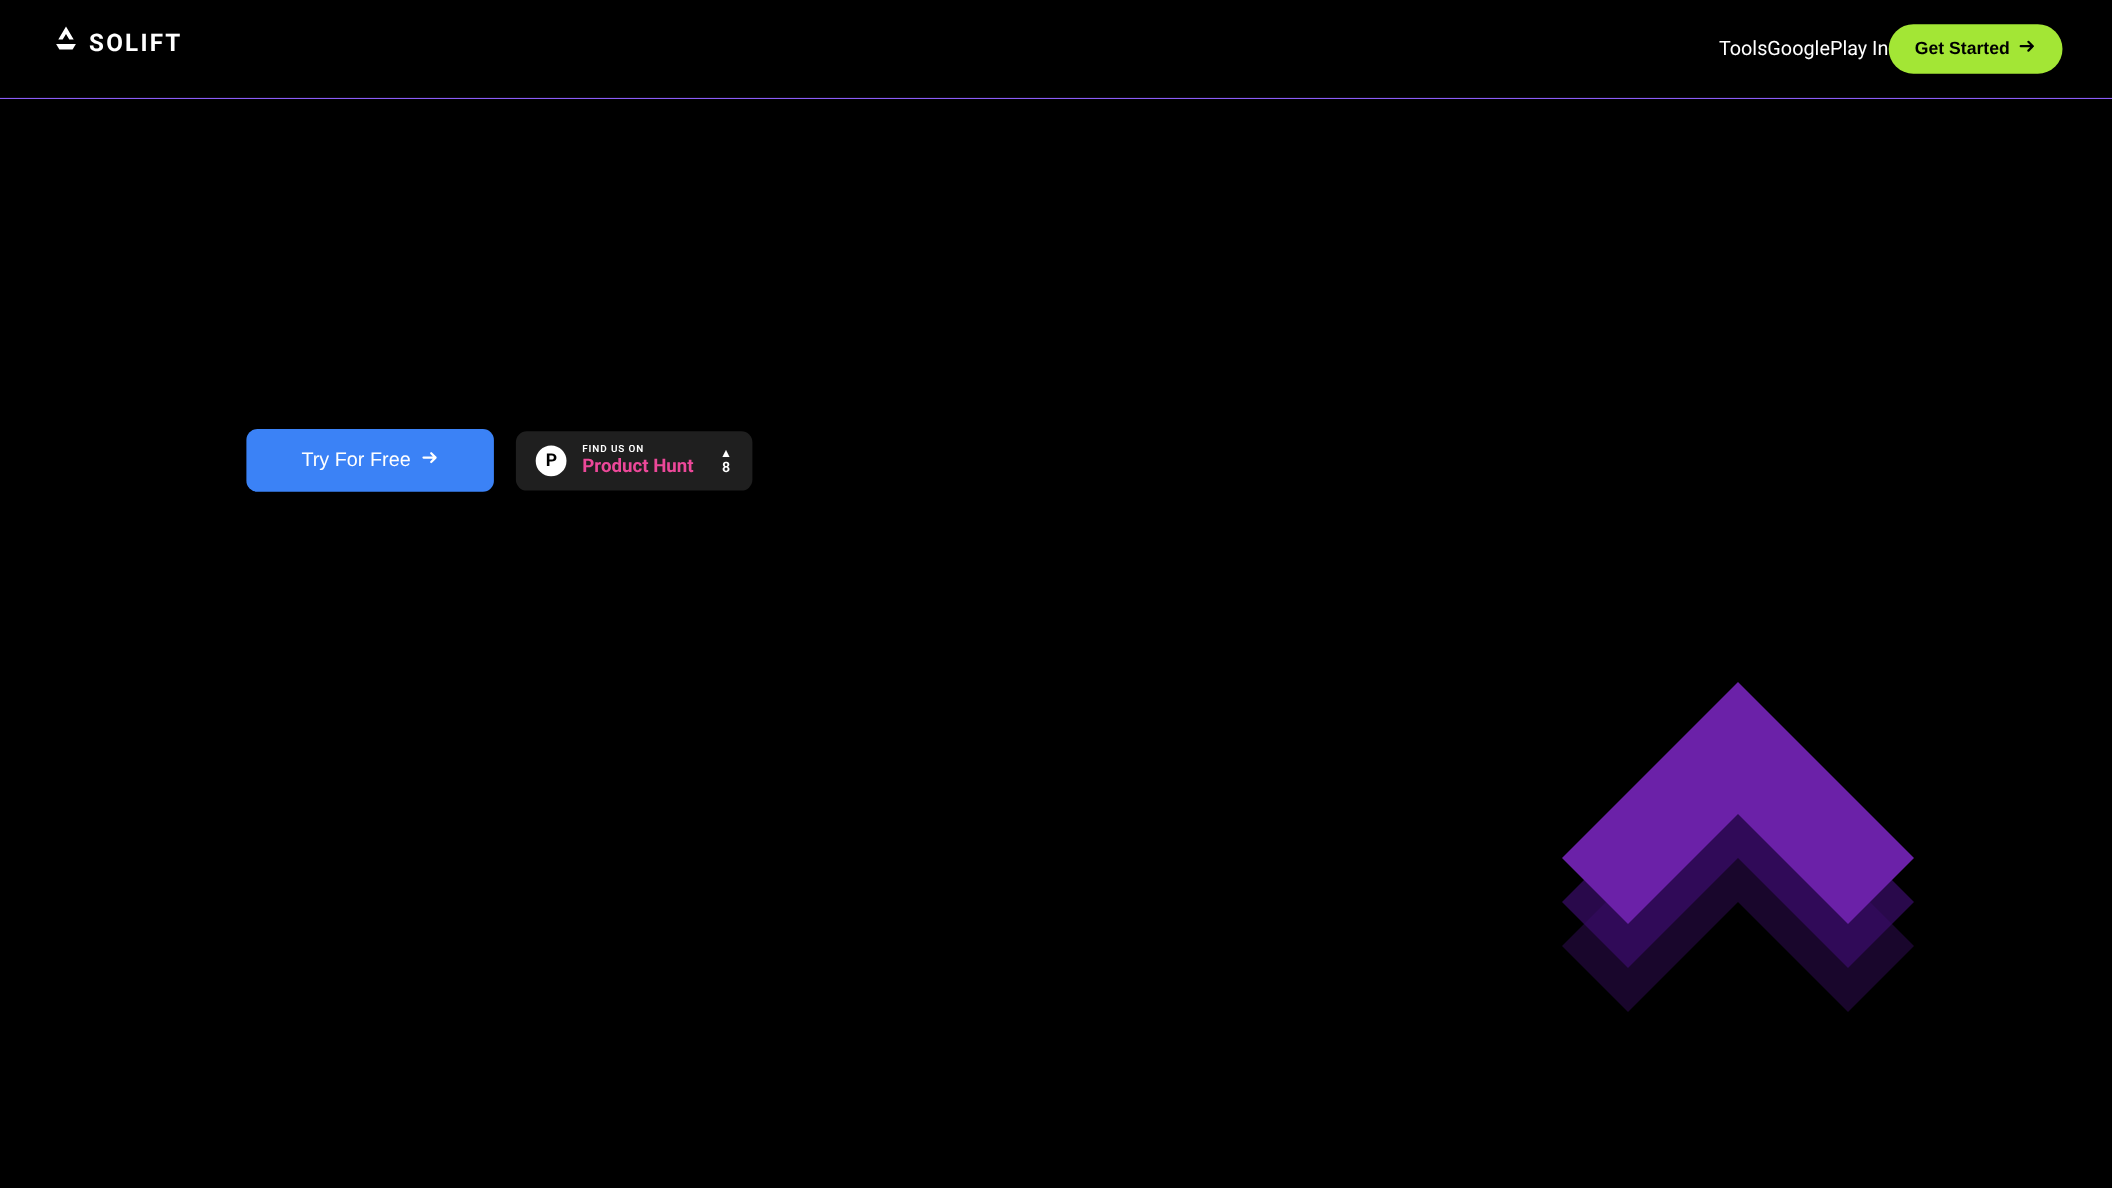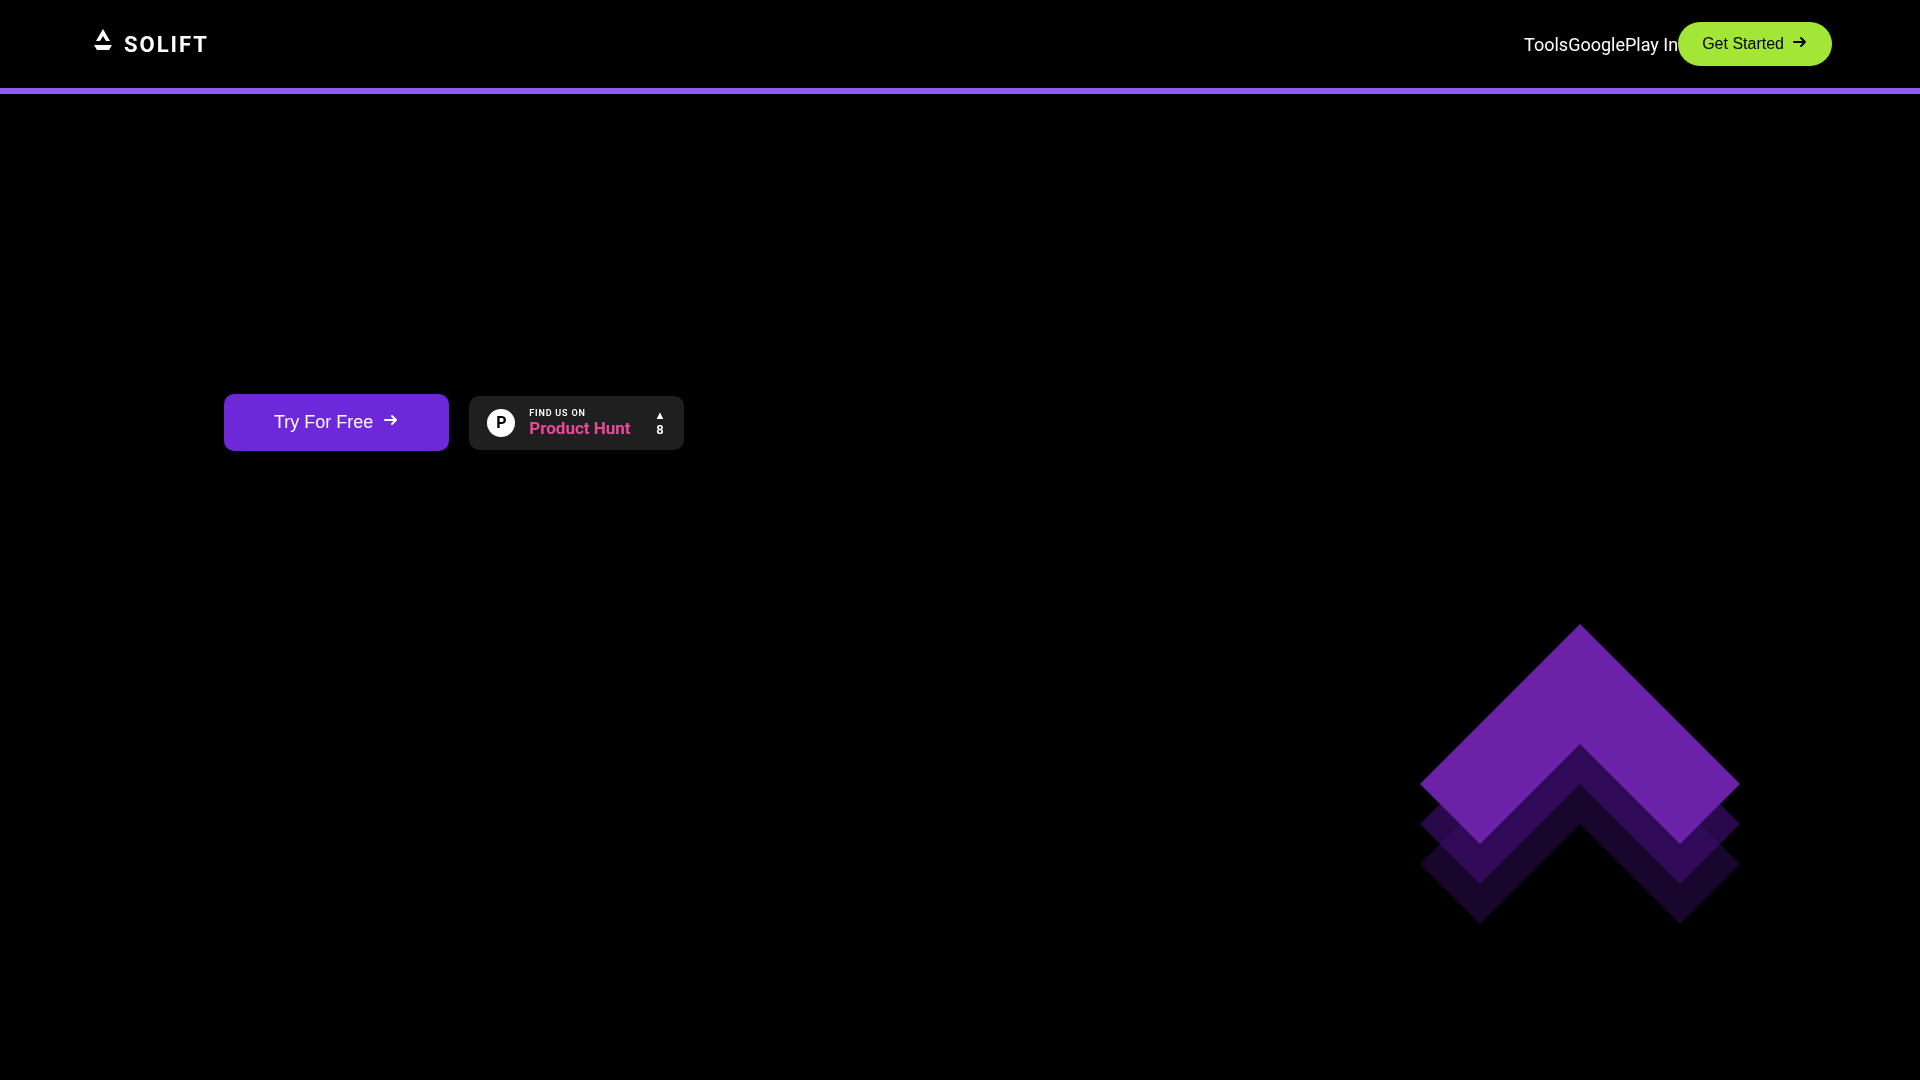--- a/index.html
+++ b/index.html
@@ -13,23 +13,23 @@
       color: #ffffff;
       font-family: -apple-system, BlinkMacSystemFont, 'Segoe UI', Roboto, Helvetica, Arial, sans-serif;
       width: 1920px;
       height: 1080px;
       overflow: hidden;
     }
     
     .header {
       display: flex;
       justify-content: space-between;
-      align-items: center;
-      padding: 22px 88px;
-      border-bottom: 6px solid #8b5cf6;
+      align-items: flex-start;
+      padding: 22px 45px;
+      border-bottom: 1px solid #8b5cf6;
     }
     
     .logo {
       display: flex;
       align-items: center;
       gap: 6px;
     }
     
     .logo-text {
       font-size: 22px;
@@ -49,21 +49,21 @@
       font-weight: 400;
       cursor: pointer;
     }
     
     .get-started-btn {
       background: #a3e635;
       color: #000000;
       padding: 12px 24px;
       border-radius: 24px;
       font-size: 16px;
-      font-weight: 400;
+      font-weight: 700;
       display: flex;
       align-items: center;
       gap: 8px;
       cursor: pointer;
       border: none;
     }
     
     .hero {
       padding: 300px 224px 0 224px;
       position: relative;
@@ -87,21 +87,21 @@
       margin-bottom: 40px;
     }
     
     .hero-actions {
       display: flex;
       align-items: center;
       gap: 20px;
     }
     
     .try-free-btn {
-      background: #6d28d9;
+      background: #3b82f6;
       color: #ffffff;
       padding: 18px 50px;
       border-radius: 10px;
       font-size: 18px;
       font-weight: 500;
       display: flex;
       align-items: center;
       gap: 10px;
       cursor: pointer;
       border: none;

